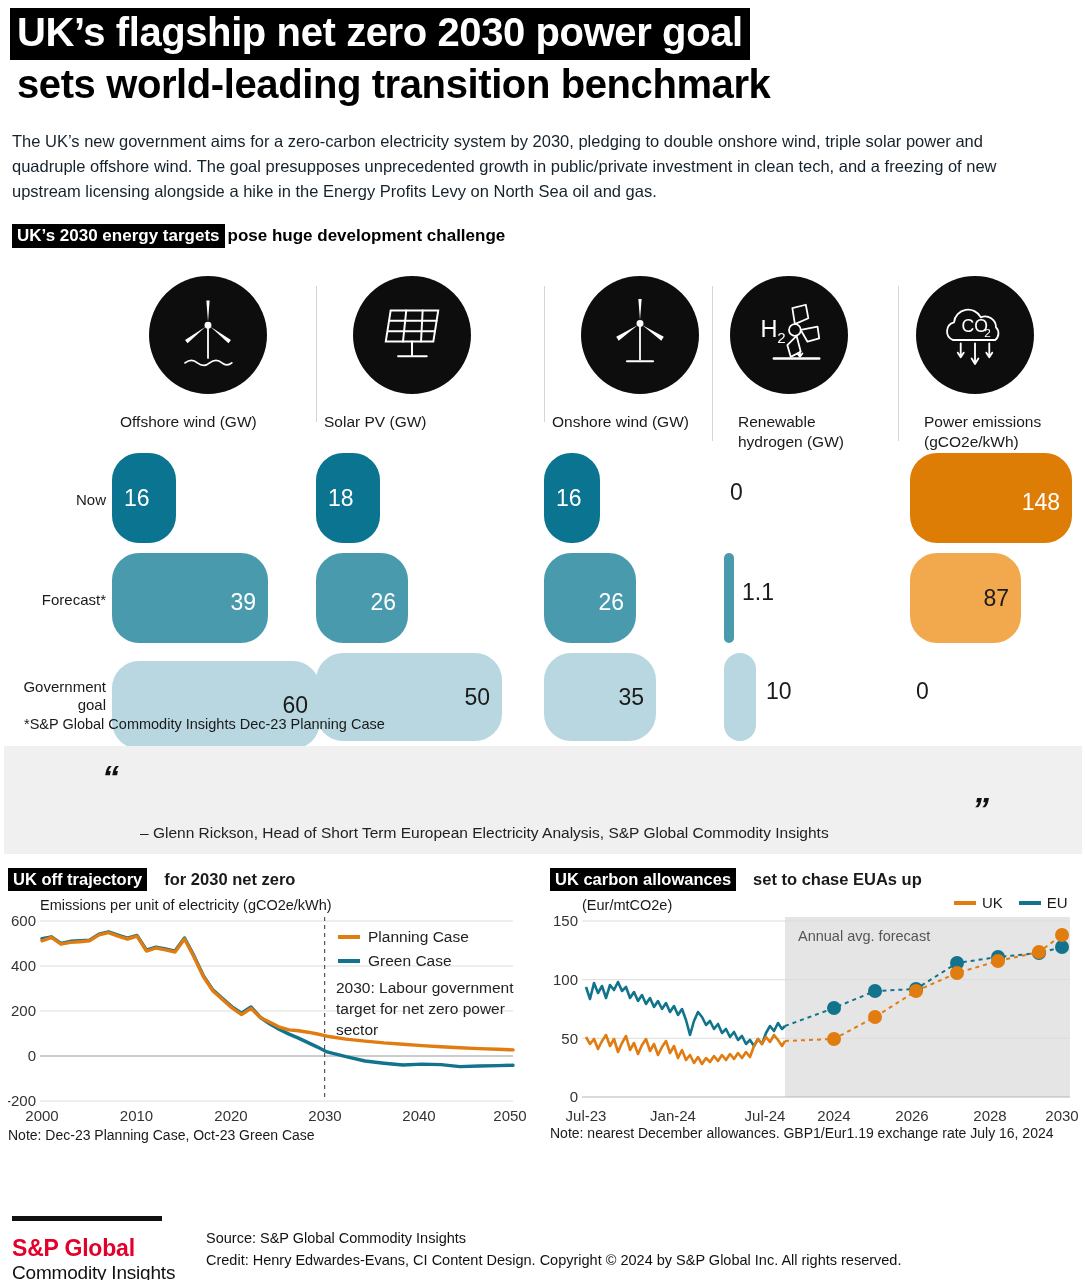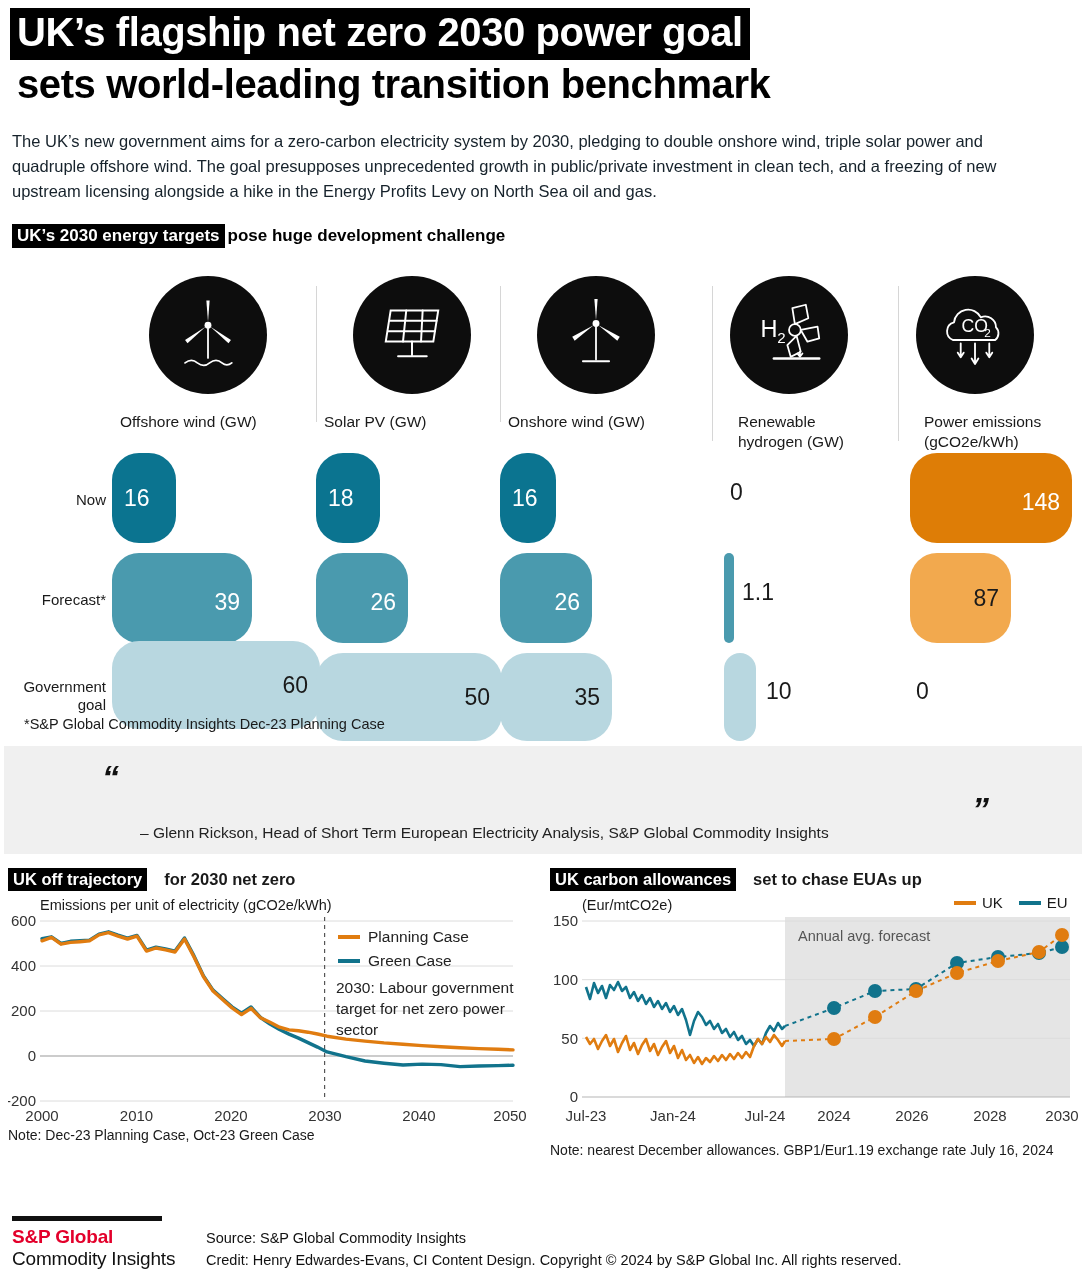--- a/index.html
+++ b/index.html
@@ -172,21 +172,21 @@
   .chart-title .rest { padding-left: 17px; }
   .chart-unit { font-size: 14.5px; color: #1a1a1a; margin-top: 8px; }
   .chart-note { font-size: 14px; color: #1a1a1a; }
 
   .legend-row { position: absolute; font-size: 15px; }
   .legend-item { display: flex; align-items: center; gap: 6px; }
   .legend-swatch { width: 22px; height: 4px; display: inline-block; }
 
   .footer { position: absolute; left: 0; right: 0; bottom: 0; height: 74px; }
   .logo-rule { width: 150px; height: 5px; background: #111; }
-  .logo-top { font-size: 19px; font-weight: 700; color: #e3002b; margin-top: 5px; letter-spacing: -0.2px; }
+  .logo-top { font-size: 23px; font-weight: 700; color: #e3002b; margin-top: 14px; letter-spacing: -0.2px; }
   .logo-bot { font-size: 19px; color: #111; letter-spacing: -0.2px; }
   .credit { font-size: 14.5px; line-height: 1.5; color: #111; }
   svg { display: block; }
 </style>
 </head>
 <body>
 
 <div class="headline-wrap">
   <div class="headline-line hl-invert">UK’s flagship net zero 2030 power goal</div>
   <div class="headline-line hl-plain">sets world-leading transition benchmark</div>
@@ -218,24 +218,24 @@
       </svg>
     </div>
     <div class="col-label">
       <span>Offshore wind</span>
       <span>(GW)</span>
     </div>
     <div class="bars">
       <div class="bar" style="top:0; height:90px; width:64px; background:#0b7490;">
         <span class="bar-val inside-left">16</span>
       </div>
-      <div class="bar" style="top:100px; height:90px; width:140px; background:#4a9aae;">
+      <div class="bar" style="top:100px; height:90px; width:156px; background:#4a9aae;">
         <span class="bar-val inside">39</span>
       </div>
-      <div class="bar" style="top:188px; height:88px; width:208px; background:#b8d7e0;">
+      <div class="bar" style="top:208px; height:88px; width:208px; background:#b8d7e0;">
         <span class="bar-val dark-inside">60</span>
       </div>
     </div>
   </div>
 
   <div class="col divider" style="position:absolute; left:304px; top:0; width:192px;">
     <div class="icon-circle">
       <svg width="82" height="82" viewBox="0 0 100 100" fill="none" stroke="#fff" stroke-width="2.4" stroke-linecap="round">
         <path d="M24 20 L82 20 L76 58 L18 58 Z"></path>
         <path d="M43 20 L39 58 M63 20 L61 58"></path>
@@ -253,21 +253,21 @@
       </div>
       <div class="bar" style="top:100px; height:90px; width:92px; background:#4a9aae;">
         <span class="bar-val inside">26</span>
       </div>
       <div class="bar" style="top:200px; height:88px; width:186px; background:#b8d7e0;">
         <span class="bar-val dark-inside">50</span>
       </div>
     </div>
   </div>
 
-  <div class="col divider" style="position:absolute; left:488px; top:0; width:192px;">
+  <div class="col divider" style="position:absolute; left:532px; top:0; width:192px;">
     <div class="icon-circle">
       <svg width="82" height="82" viewBox="0 0 100 100" fill="none" stroke="#fff" stroke-width="2.2" stroke-linecap="round">
         <circle cx="50" cy="36" r="4.2" fill="#fff" stroke="none"></circle>
         <path d="M50 32 L48 6 L52 6 Z" fill="#fff" stroke="none"></path>
         <path d="M47 38 L21 52 L24 57 Z" fill="#fff" stroke="none"></path>
         <path d="M53 38 L79 52 L76 57 Z" fill="#fff" stroke="none"></path>
         <path d="M50 40 L50 80"></path>
         <path d="M34 82 L66 82"></path>
       </svg>
     </div>
@@ -331,21 +331,21 @@
       </svg>
     </div>
     <div class="col-label" style="padding-left:26px;">
       <span>Power emissions</span><br>
       <span>(gCO2e/kWh)</span>
     </div>
     <div class="bars" style="left:12px;">
       <div class="bar" style="top:0; height:90px; width:162px; background:#de7d06;">
         <span class="bar-val inside">148</span>
       </div>
-      <div class="bar" style="top:100px; height:90px; width:101px; background:#f2a94e;">
+      <div class="bar" style="top:100px; height:90px; width:111px; background:#f2a94e;">
         <span class="bar-val dark-inside">87</span>
       </div>
       <div class="bar" style="top:200px; height:88px; width:0px;">
         <span class="bar-val outside" style="left:6px; top:25px;">0</span>
       </div>
     </div>
   </div>
 
   <div class="footnote">*S&amp;P Global Commodity Insights Dec-23 Planning Case</div>
 </div>
@@ -466,21 +466,21 @@
       <span class="legend-item">
         <span class="legend-swatch" style="background:#e07c10;"></span>
         <span>UK</span>
       </span>
       <span class="legend-item">
         <span class="legend-swatch" style="background:#11738c;"></span>
         <span>EU</span>
       </span>
     </div>
 
-    <div class="chart-note" style="margin-top:17px;">Note: nearest December allowances. GBP1/Eur1.19 exchange rate July 16, 2024</div>
+    <div class="chart-note" style="margin-top:0;">Note: nearest December allowances. GBP1/Eur1.19 exchange rate July 16, 2024</div>
   </div>
 </div>
 
 <div class="footer">
   <div style="position:absolute; left:12px; top:10px;">
     <div class="logo-rule"></div>
     <div class="logo-top">S&amp;P Global</div>
     <div class="logo-bot">Commodity Insights</div>
   </div>
   <div style="position:absolute; left:206px; top:22px;">

